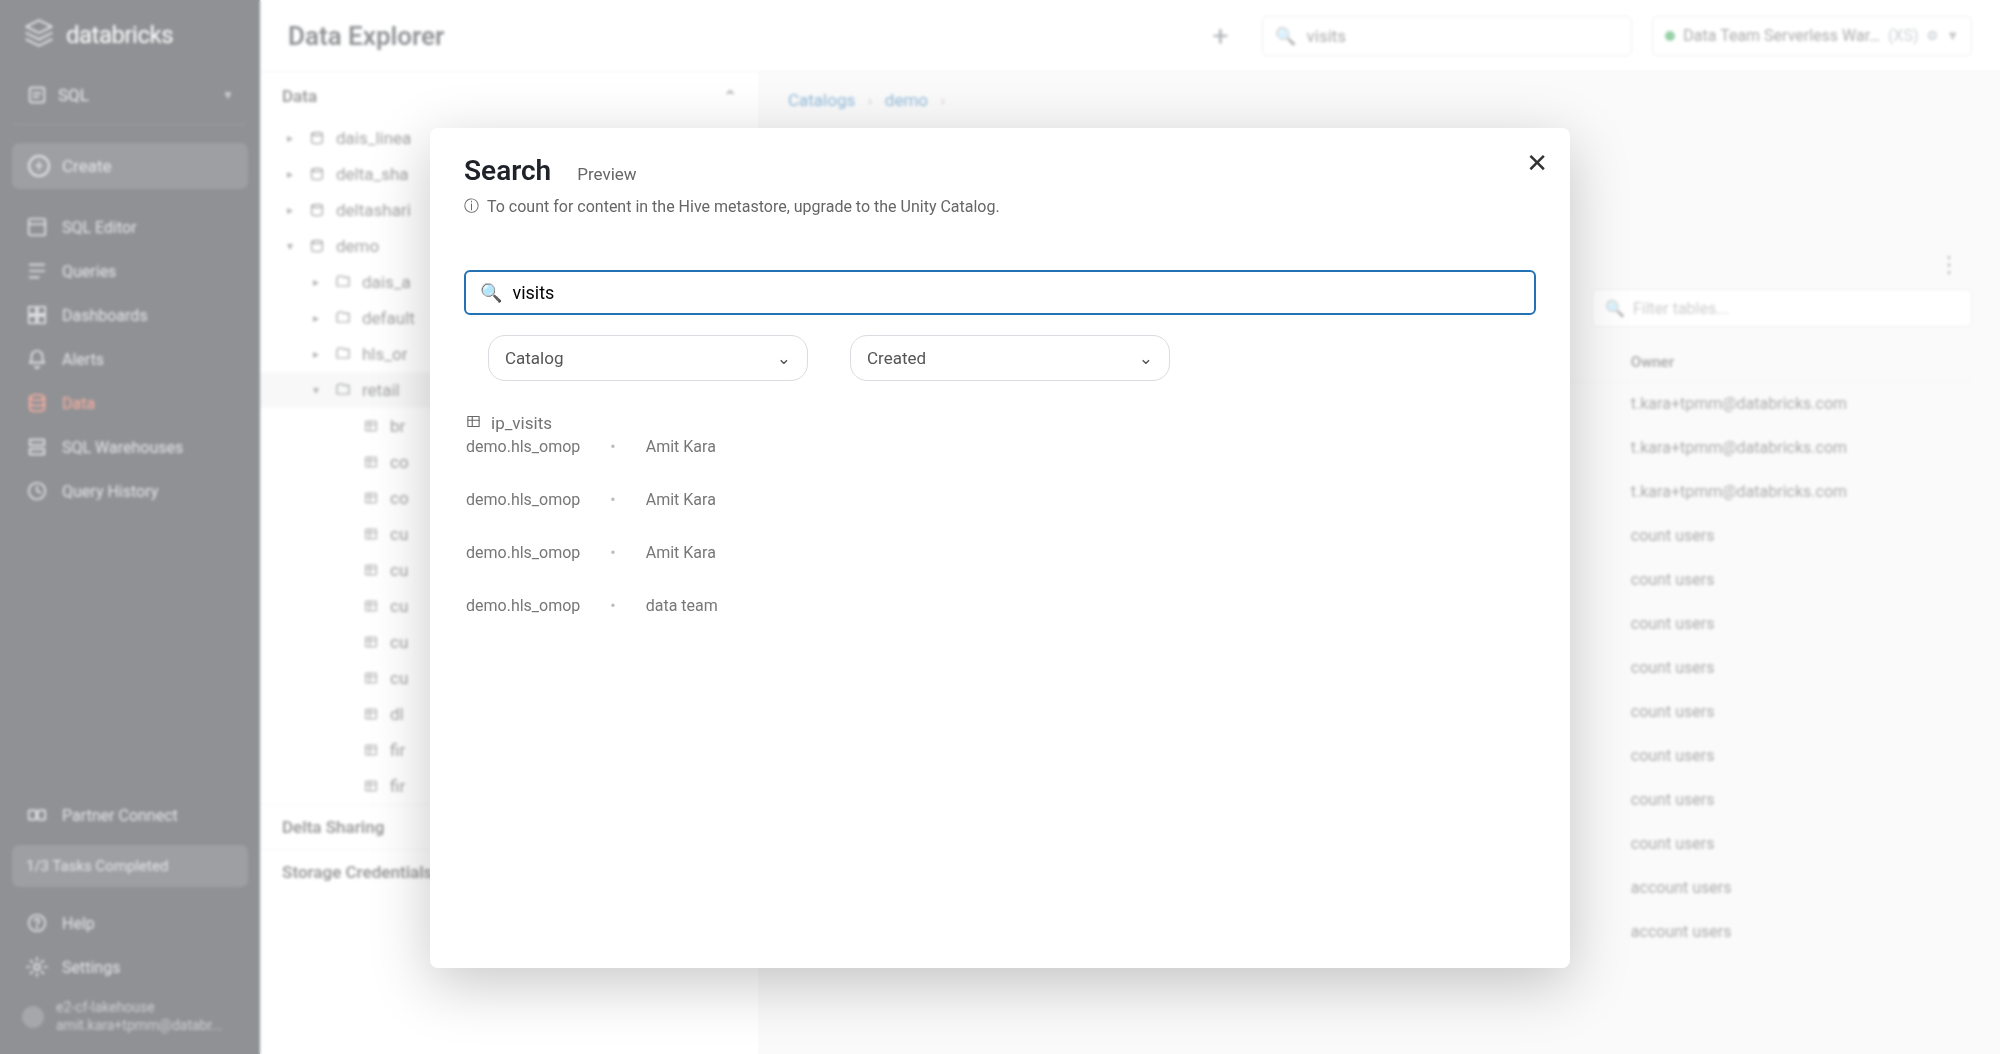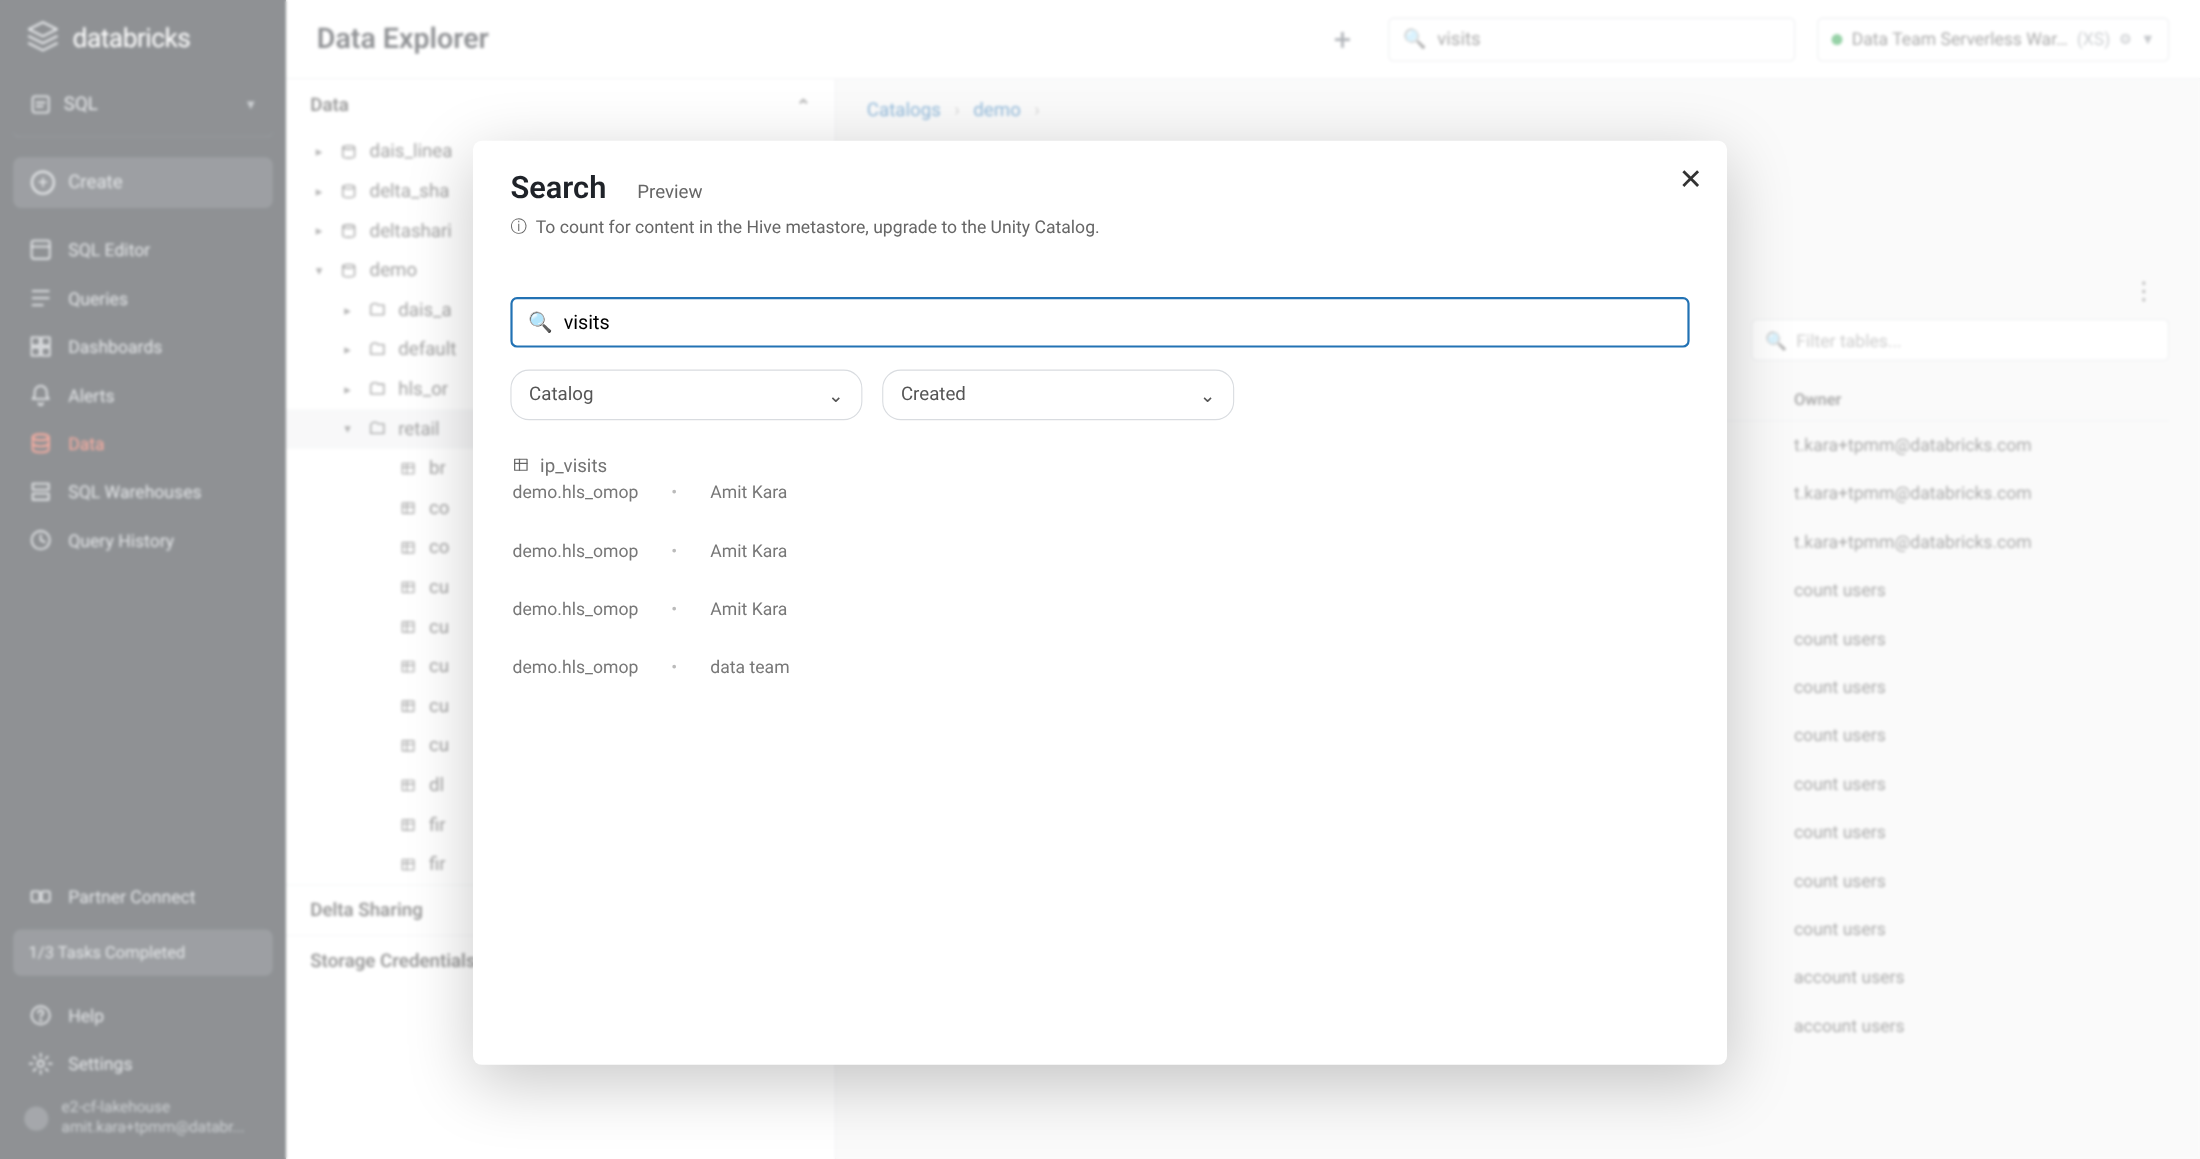--- a/index.html
+++ b/index.html
@@ -71,33 +71,33 @@
   .filter-box { width: 380px; height: 38px; border: 1px solid #d9dce0; border-radius: 5px; display: flex; align-items: center; padding: 0 12px; gap: 8px; color: #999; font-size: 16px; background: #fff; margin-left: auto; }
 
   table.dt { width: 100%; border-collapse: collapse; margin-top: 16px; }
   table.dt th { text-align: left; font-size: 15px; font-weight: 600; color: #555; padding: 10px 14px; border-bottom: 1px solid #e4e6e9; }
   table.dt td { font-size: 16px; padding: 12px 14px; border-bottom: 1px solid #f1f2f4; color: #555; }
   table.dt td.nm a { color: #2272b4; text-decoration: none; }
 
   
   .overlay { position: absolute; inset: 0; background: rgba(255,255,255,0.5); backdrop-filter: blur(1.5px); }
   .modal { position: absolute; left: 430px; top: 128px; width: 1140px; height: 840px; background: #fff; border-radius: 8px; box-shadow: 0 16px 60px rgba(0,0,0,0.22); padding: 26px 34px; display: flex; flex-direction: column; }
-  .modal-title { display: flex; align-items: baseline; gap: 28px; }
+  .modal-title { display: flex; align-items: baseline; gap: 12px; }
   .modal-title h2 { font-size: 28px; font-weight: 600; color: #1f2329; }
-  .modal-title .badge { font-size: 17px; color: #666; }
+  .modal-title .badge { font-size: 17px; color: #666; margin-left: 14px; }
   .modal-close { position: absolute; right: 22px; top: 20px; font-size: 26px; color: #333; cursor: pointer; background: none; border: none; }
   .modal-info { display: flex; align-items: center; gap: 8px; margin-top: 10px; font-size: 16px; color: #666; }
   .modal-info .ic { font-size: 15px; }
 
   .modal-search { margin-top: 54px; display: flex; align-items: center; border: 2px solid #2272b4; border-radius: 6px; padding: 10px 14px; gap: 10px; font-size: 18px; color: #333; }
   .modal-search input { border: none; outline: none; flex: 1; font-size: 18px; }
   .modal-search .ic { color: #888; }
 
   .modal-filters { display: flex; gap: 18px; margin-top: 20px; }
-  .mf { width: 320px; height: 46px; border: 1px solid #d9dce0; border-radius: 17px; display: flex; align-items: center; padding: 0 16px; color: #555; font-size: 17px; justify-content: space-between; background: #fff; }
+  .mf { width: 320px; height: 46px; border: 1px solid #d9dce0; border-radius: 17px; display: flex; align-items: center; padding: 0 16px; color: #555; font-size: 17px; justify-content: space-between; background: #fff; margin-left: 24px; }
 
   .results { margin-top: 24px; display: flex; flex-direction: column; gap: 18px; }
   .res { display: flex; flex-direction: column; gap: 4px; padding: 8px 2px; }
   .res-top { display: flex; align-items: center; gap: 10px; }
   .res-top a { color: #737373; font-size: 17px; text-decoration: none; }
   .res-top .ic { color: #666; font-size: 15px; }
   .res-sub { display: flex; align-items: center; gap: 30px; font-size: 16px; color: #777; }
   .res-sub .dot { color: #bbb; }
 
   

